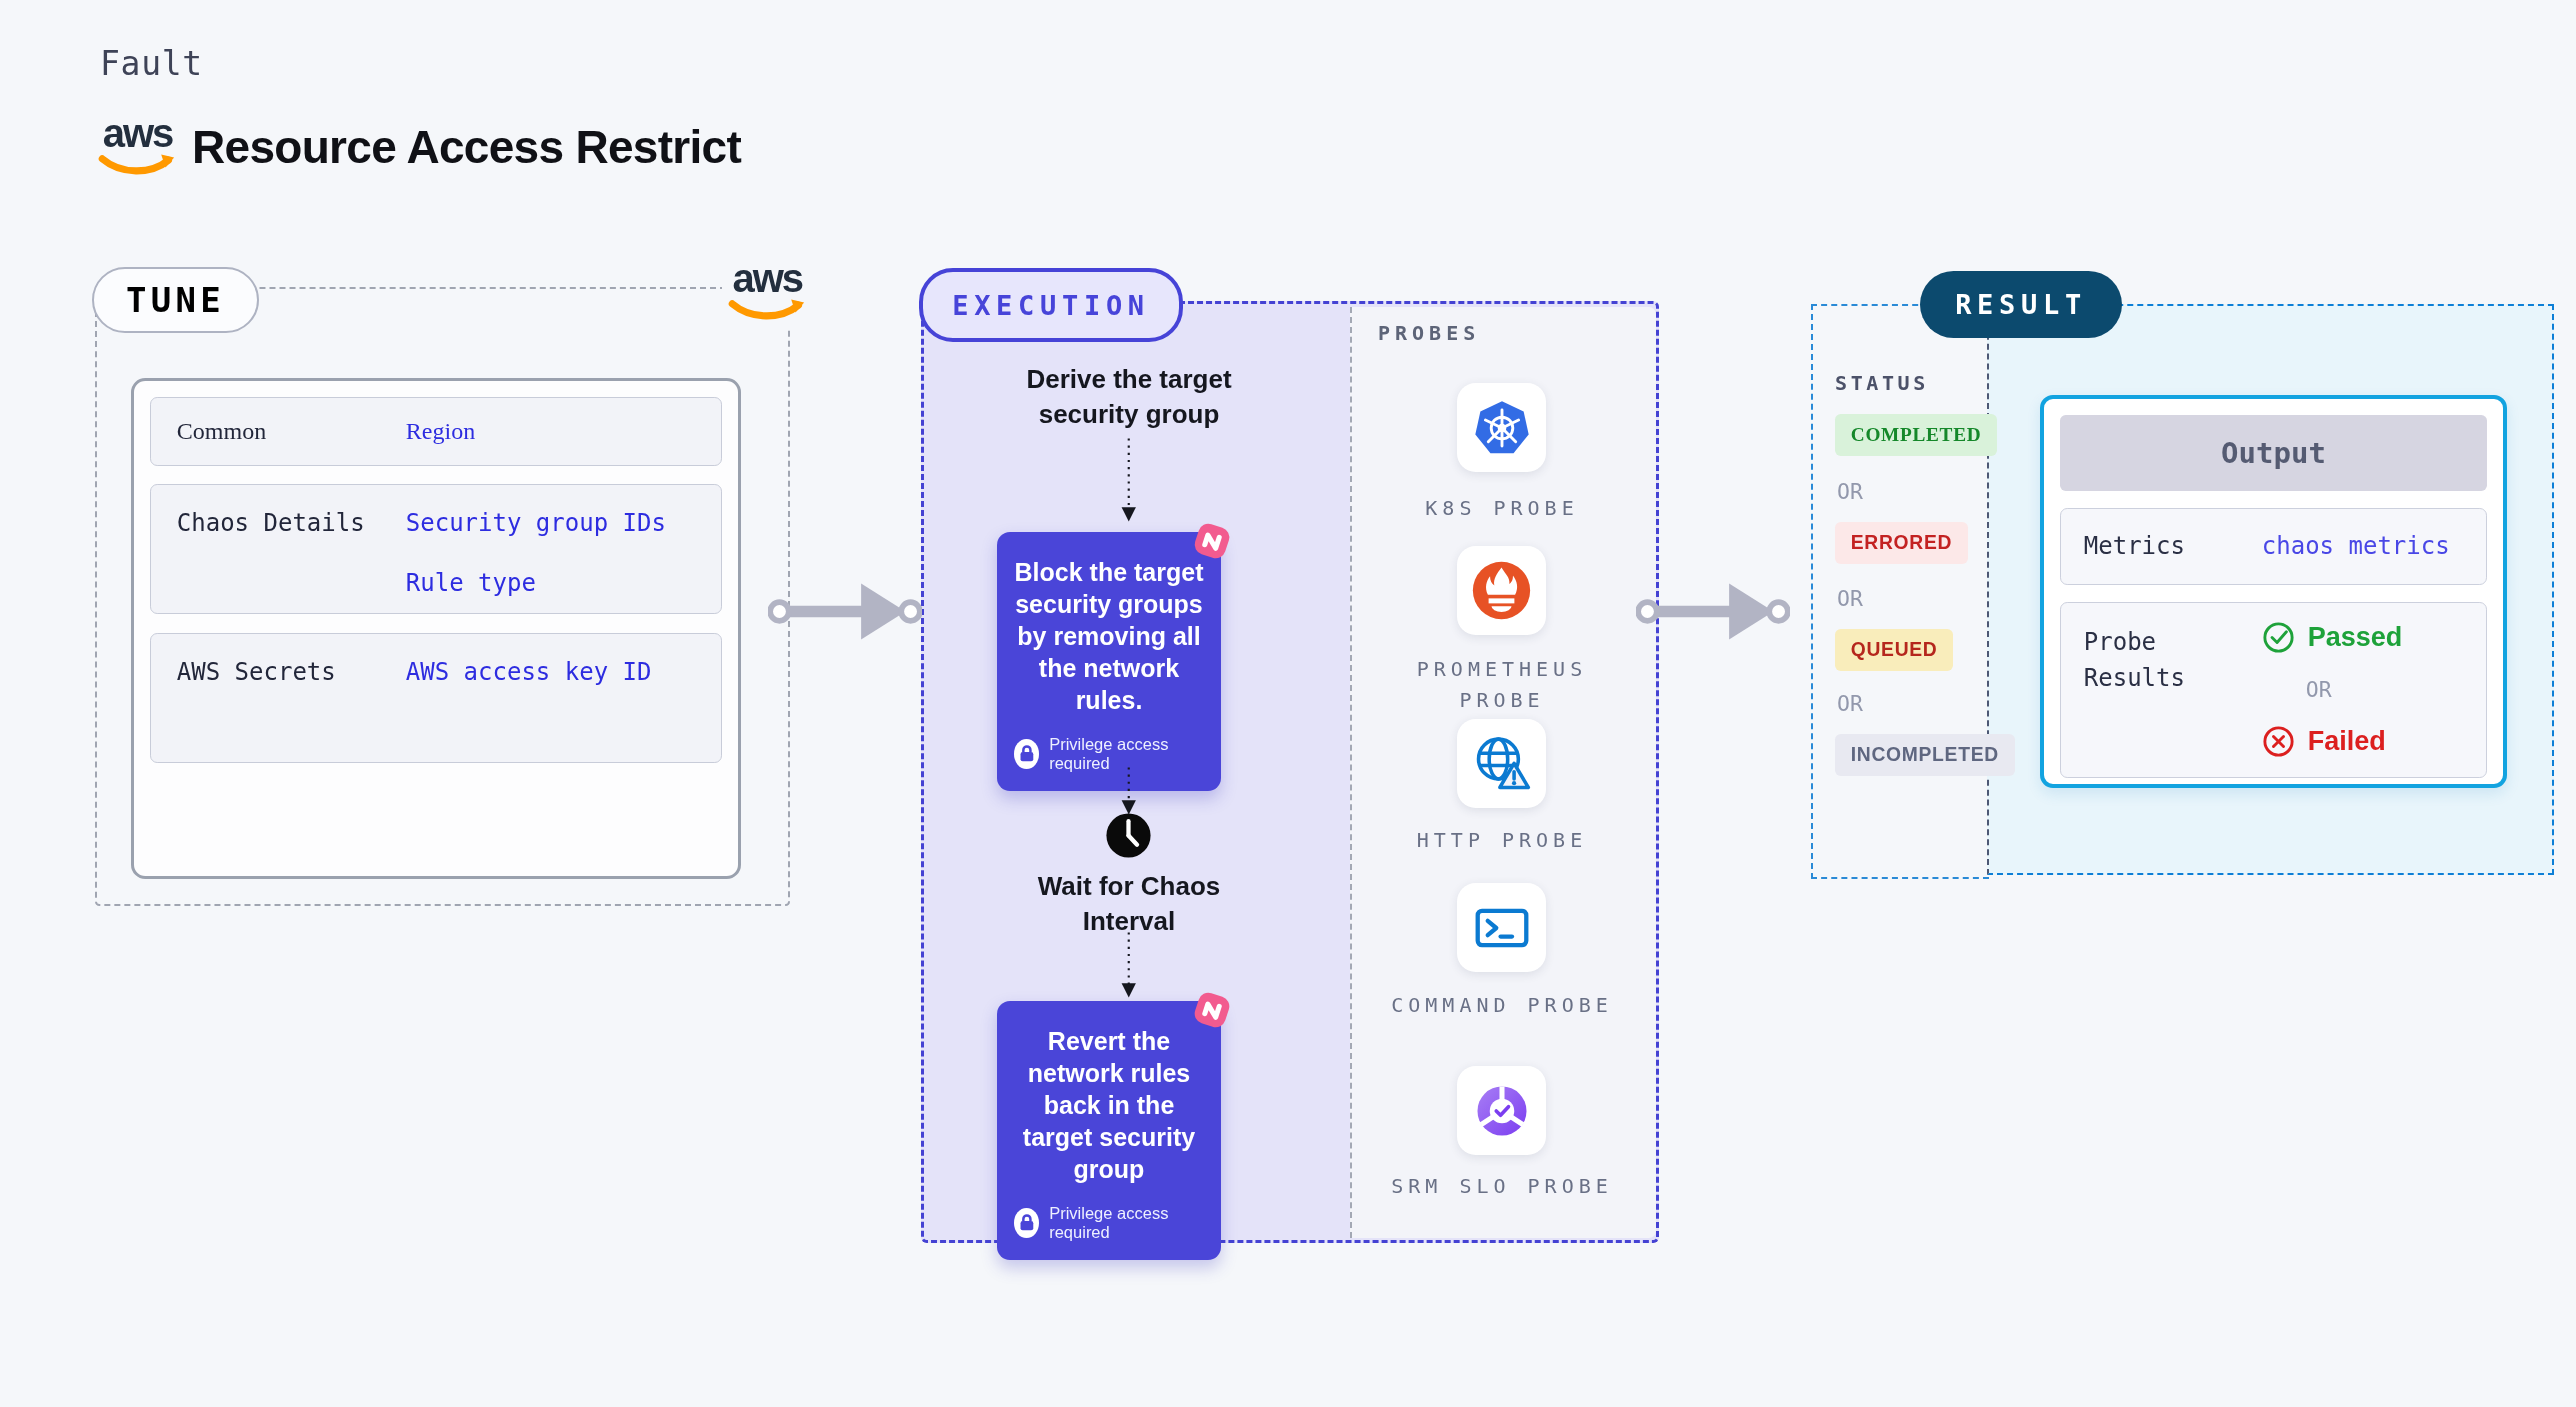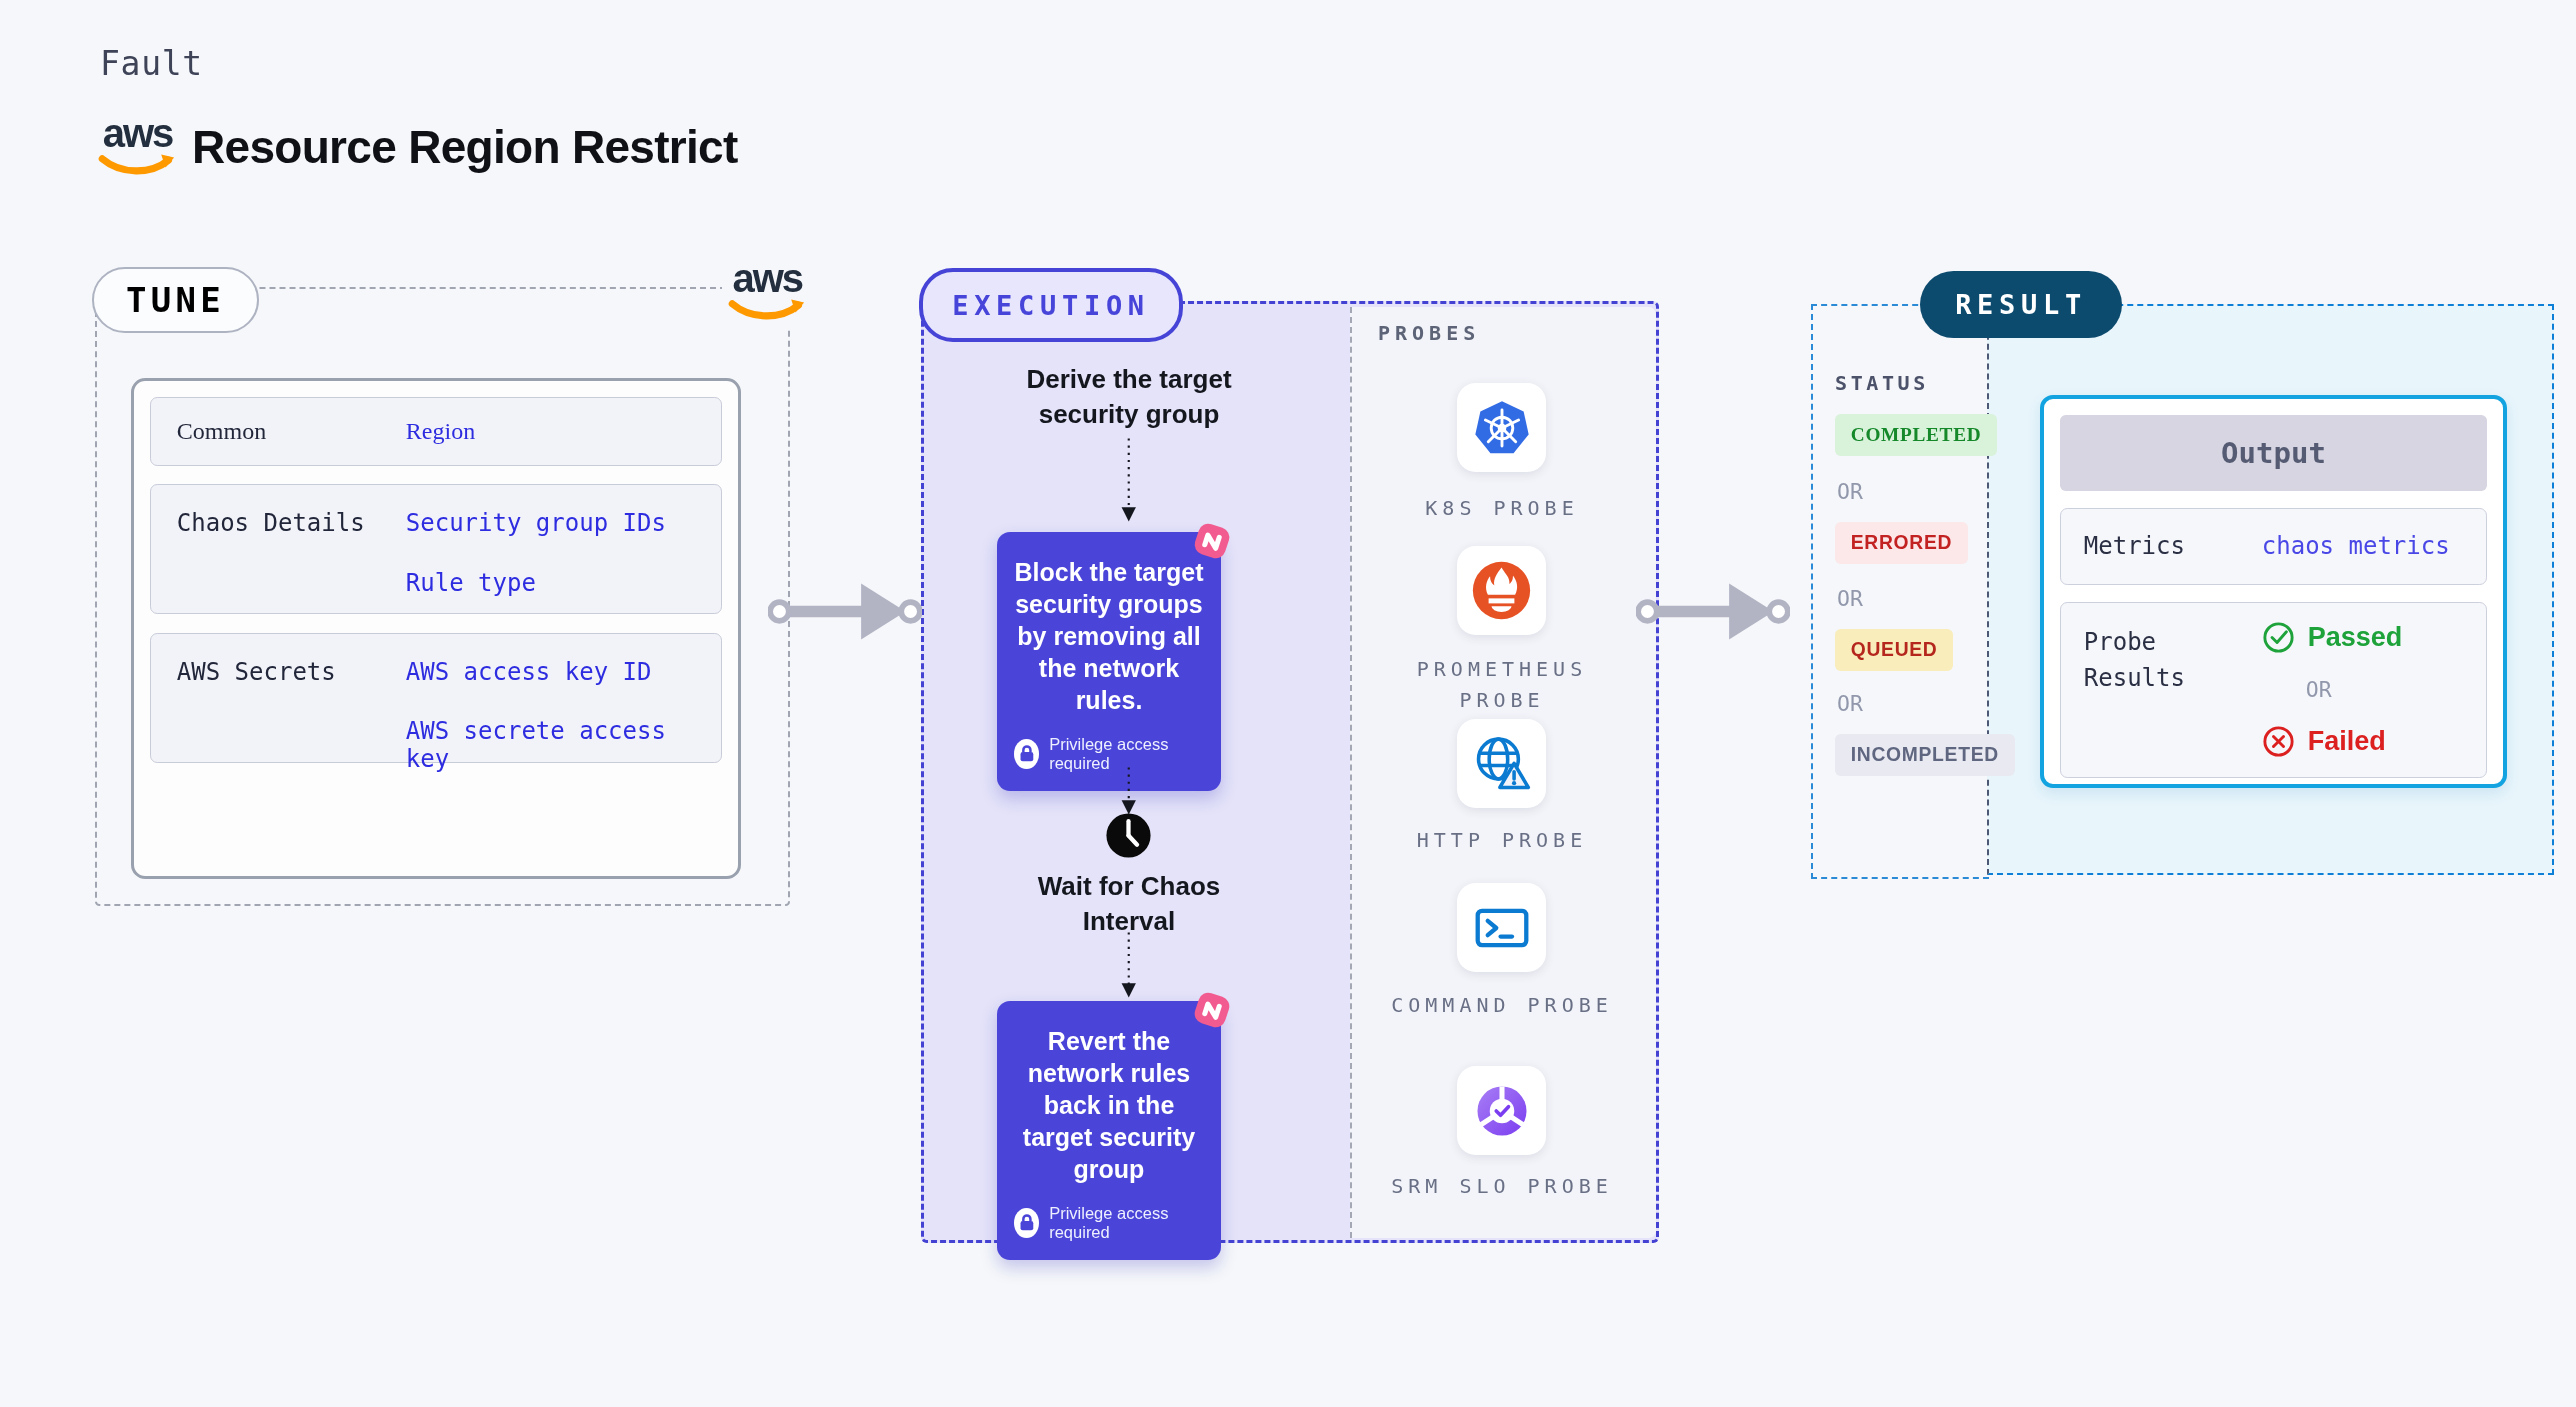--- a/index.html
+++ b/index.html
@@ -89,21 +89,21 @@
 
 <div class="abs mono eyebrow">Fault</div>
 
 <div class="abs aws-logo logo-header">
   <div class="aws-word">aws</div>
   <svg width="79" height="29" viewBox="0 0 110 40">
     <path d="M6 8 C 32 30, 74 30, 98 10" fill="none" stroke="#ff9900" stroke-width="10" stroke-linecap="round"></path>
     <polygon points="88,2 106,6 94,20" fill="#ff9900"></polygon>
   </svg>
 </div>
-<div class="abs page-title">Resource Region Restrict</div>
+<div class="abs page-title">Resource Access Restrict</div>
 
 <div class="abs tune-box"></div>
 <div class="abs mono tune-pill">TUNE</div>
 
 <div class="abs aws-logo logo-tune">
   <div class="aws-word">aws</div>
   <svg width="79" height="29" viewBox="0 0 110 40">
     <path d="M6 8 C 32 30, 74 30, 98 10" fill="none" stroke="#ff9900" stroke-width="10" stroke-linecap="round"></path>
     <polygon points="88,2 106,6 94,20" fill="#ff9900"></polygon>
   </svg>
@@ -123,21 +123,20 @@
     <div class="ui-vals">
       <div class="mono ui-val">Security group IDs</div>
       <div class="mono ui-val">Rule type</div>
     </div>
   </div>
 
   <div class="ui-row double">
     <div class="mono ui-label">AWS Secrets</div>
     <div class="ui-vals">
       <div class="mono ui-val">AWS access key ID</div>
-      <div class="mono ui-val">AWS secrete access key</div>
     </div>
   </div>
 </div>
 
 <svg class="abs conn conn1" viewBox="0 0 215 110">
   <line x1="30" y1="55" x2="132" y2="55" stroke="#b2b4c4" stroke-width="16"></line>
   <polygon points="130,16 130,94 192,55" fill="#b2b4c4"></polygon>
   <circle cx="16" cy="55" r="13" fill="#ffffff" stroke="#b2b4c4" stroke-width="8"></circle>
   <circle cx="199" cy="55" r="13" fill="#ffffff" stroke="#b2b4c4" stroke-width="8"></circle>
 </svg>

